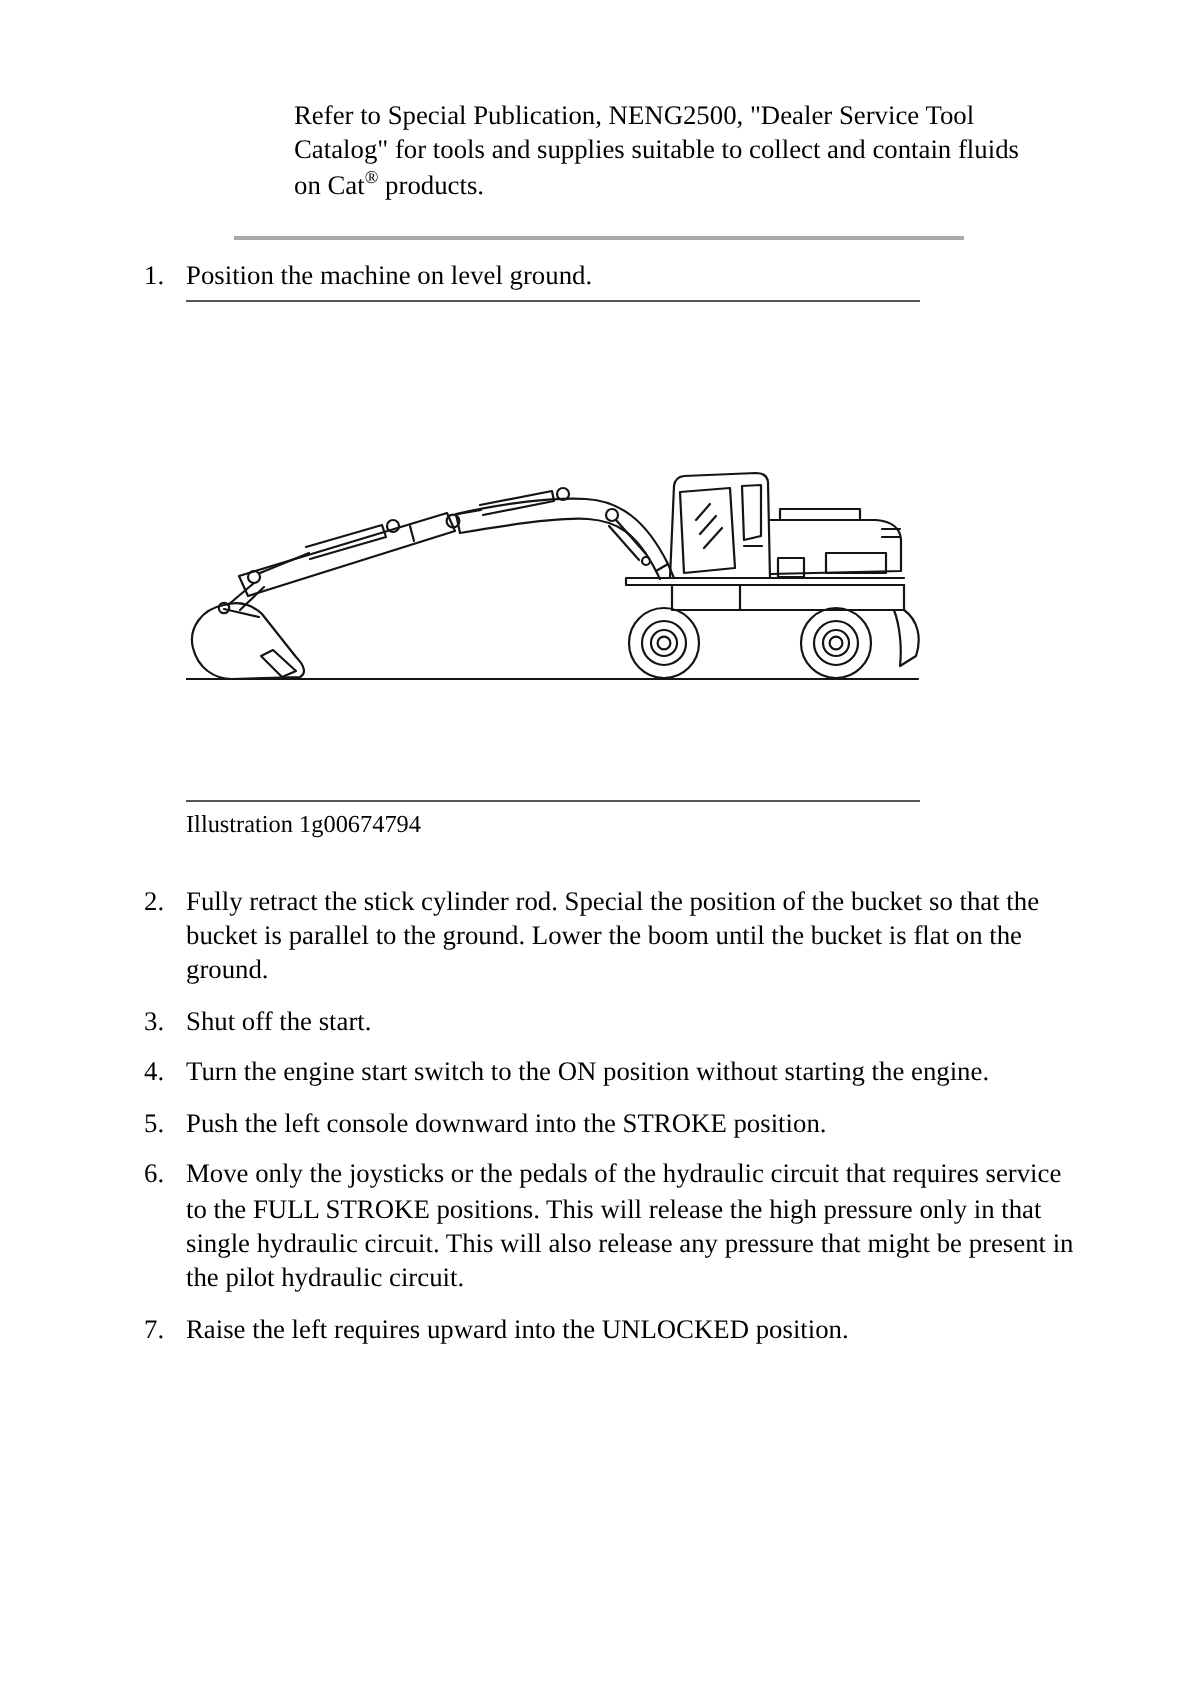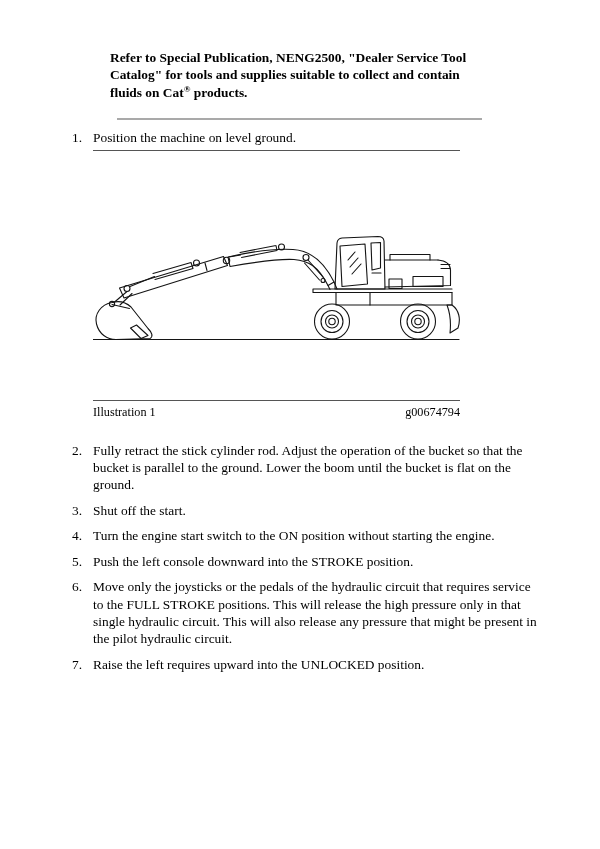--- a/index.html
+++ b/index.html
@@ -14,23 +14,23 @@
     overflow: hidden;
   }
   .page {
     box-sizing: border-box;
     width: 600px;
     height: 849px;
     padding: 49px 60px 20px 60px;
   }
   
   .notice {
-    margin-left: 50px;
+    margin-left: 87px;
     width: 371px;
-    font-weight: bold;
+    font-weight: normal;
   }
   .notice p { margin: 0 0 11px 0; }
   .notice sup { font-size: 9px; line-height: 0; }
   .notice-rule {
     border: none;
     border-top: 2px solid #a9a9a9;
     margin: 17px 0 0 57px;
     width: 365px;
     height: 0;
   }
@@ -49,21 +49,20 @@
     margin: 3px 0 0 33px;
     width: 367px;
     border-top: 1.4px solid #555555;
     border-bottom: 1.4px solid #555555;
   }
   .figure svg { display: block; }
   .figure-caption {
     margin: 4px 0 0 33px;
     width: 367px;
     display: flex;
-    justify-content: space-between;
     font-size: 12.2px;
   }
   .fig-line { stroke: #141414; stroke-width: 1.1; fill: none; stroke-linejoin: round; stroke-linecap: round; }
   .gap-after-caption { height: 13px; }
 </style>
 </head>
 <body>
 
 <div class="page">
 
@@ -146,21 +145,21 @@
       </svg>
     </figure>
     <div class="figure-caption">
       <span>Illustration 1</span>
       <span>g00674794</span>
     </div>
     <div class="gap-after-caption"></div>
 
     <div class="step">
       <span class="step-num">2.</span>
-      <span class="step-text">Fully retract the stick cylinder rod. Adjust the operation of the bucket so that the bucket is parallel to the ground. Lower the boom until the bucket is flat on the ground.</span>
+      <span class="step-text">Fully retract the stick cylinder rod. Special the position of the bucket so that the bucket is parallel to the ground. Lower the boom until the bucket is flat on the ground.</span>
     </div>
 
     <div class="step">
       <span class="step-num">3.</span>
       <span class="step-text">Shut off the start.</span>
     </div>
 
     <div class="step">
       <span class="step-num">4.</span>
       <span class="step-text">Turn the engine start switch to the ON position without starting the engine.</span>

